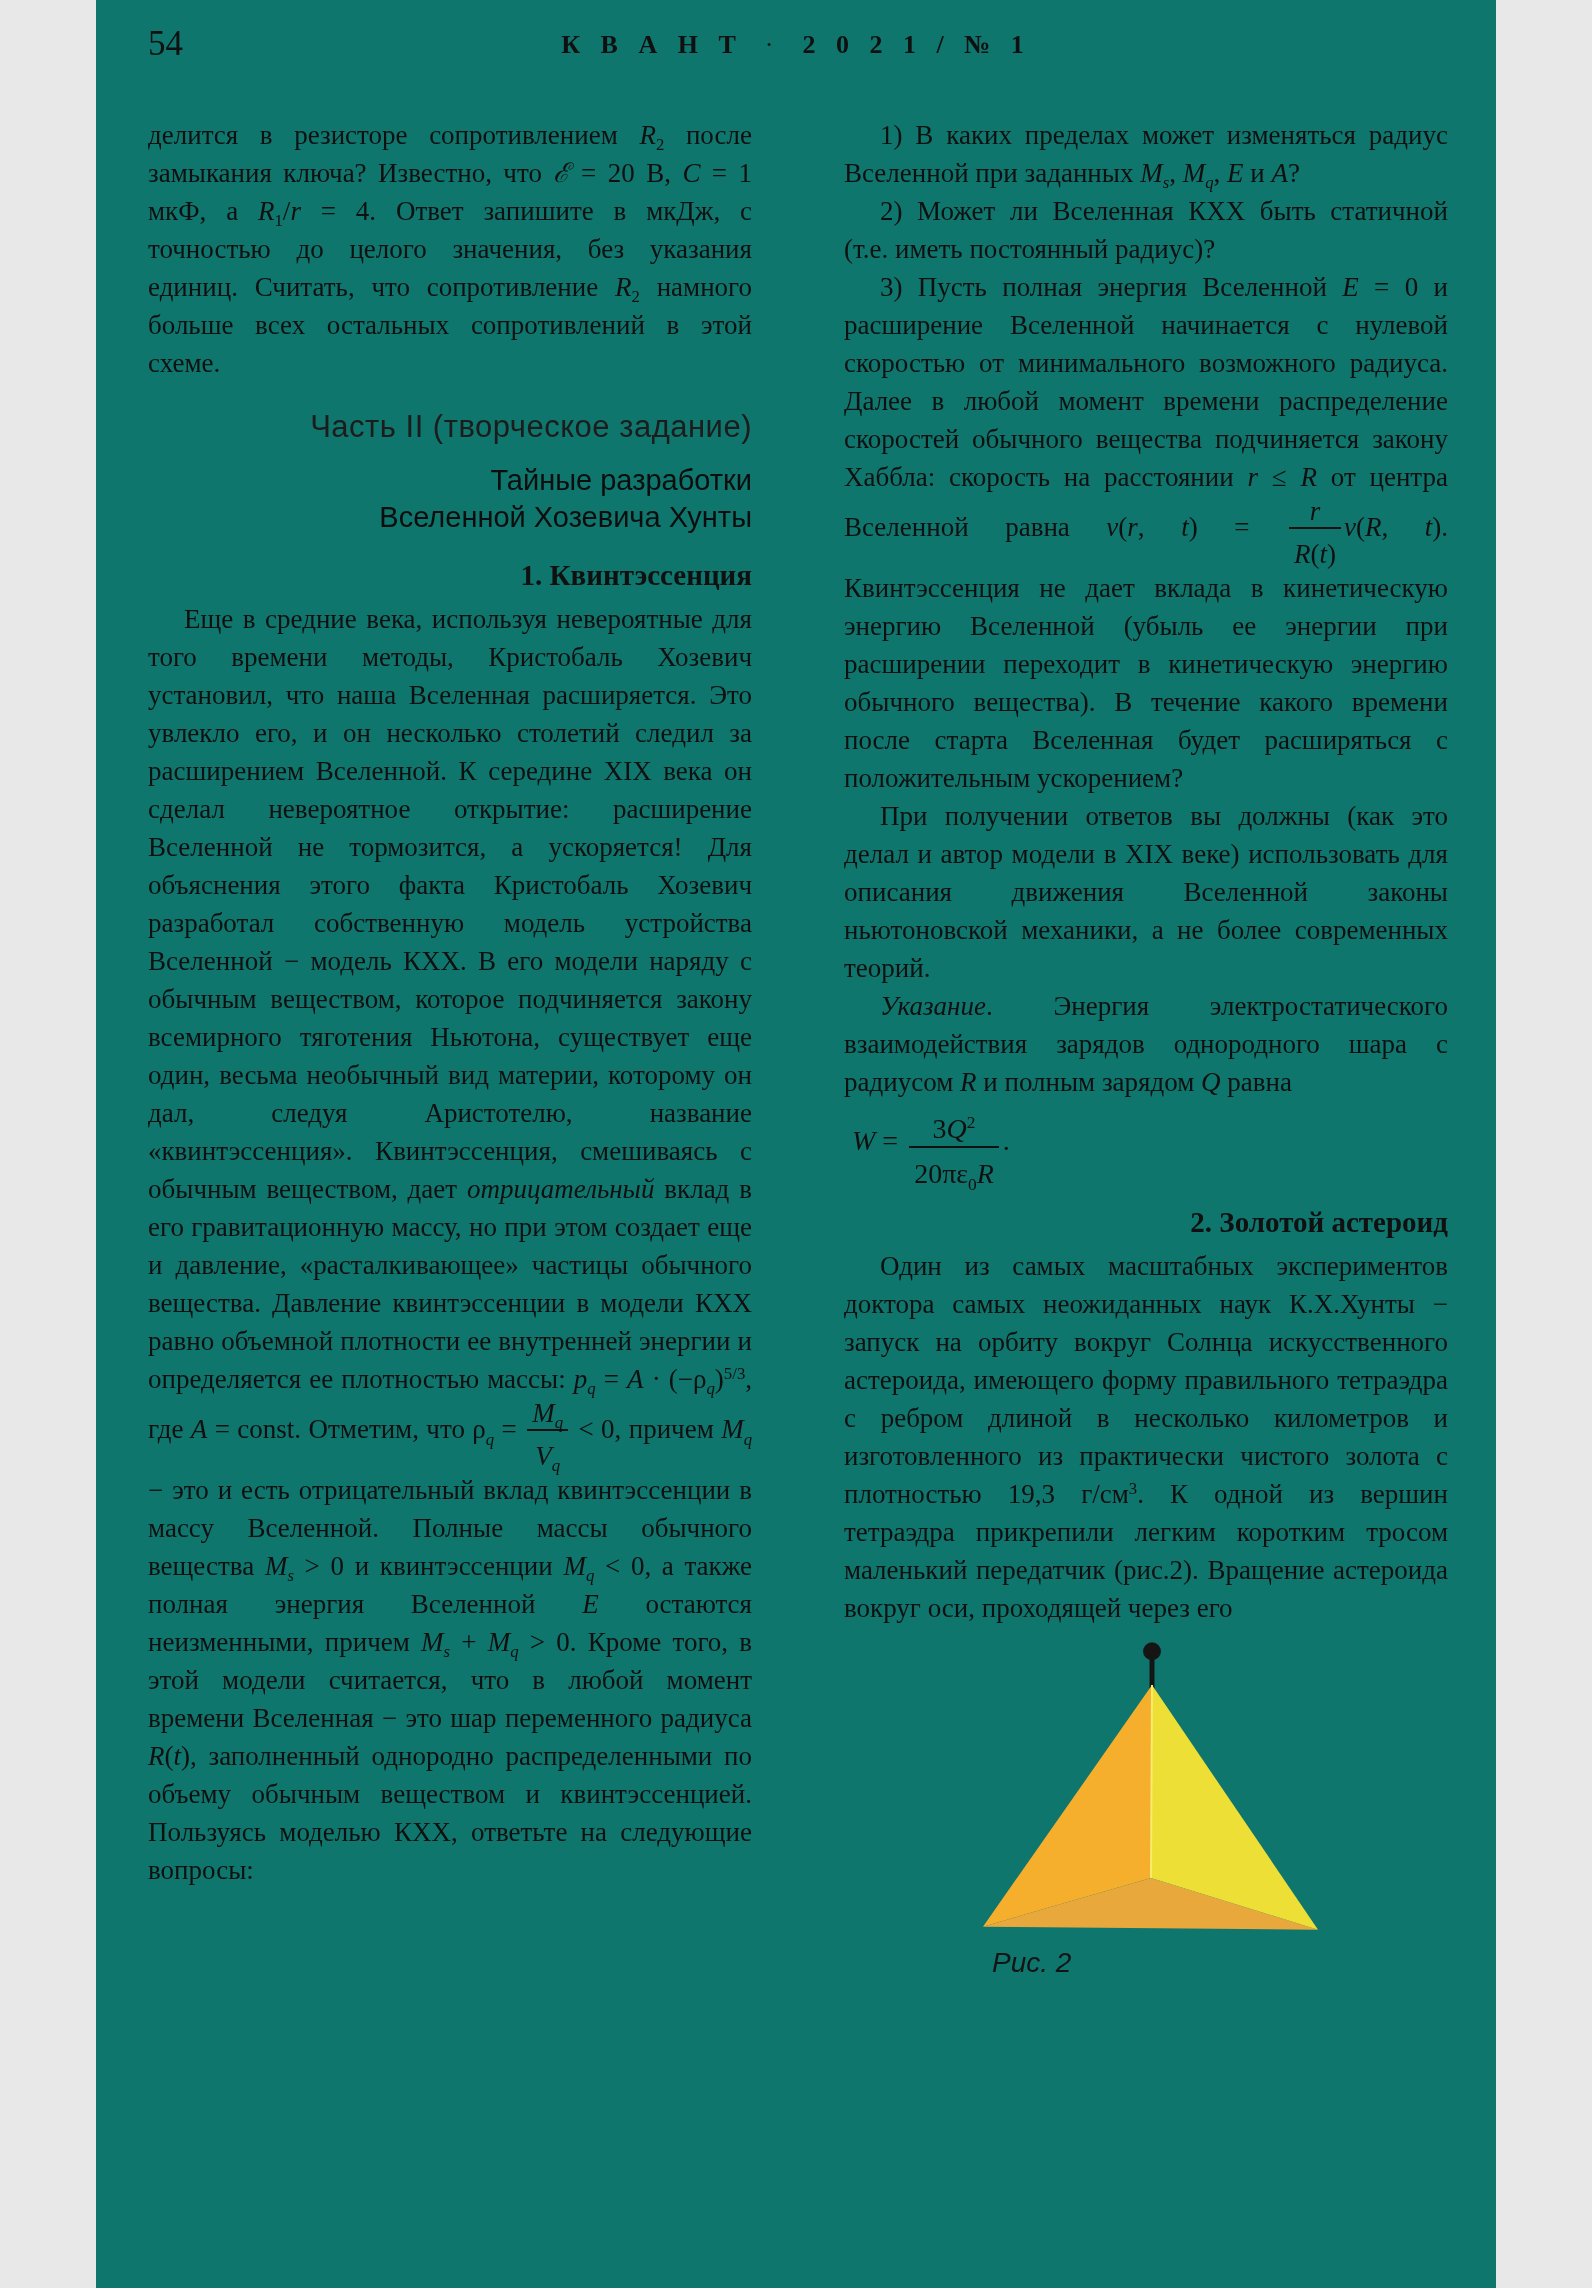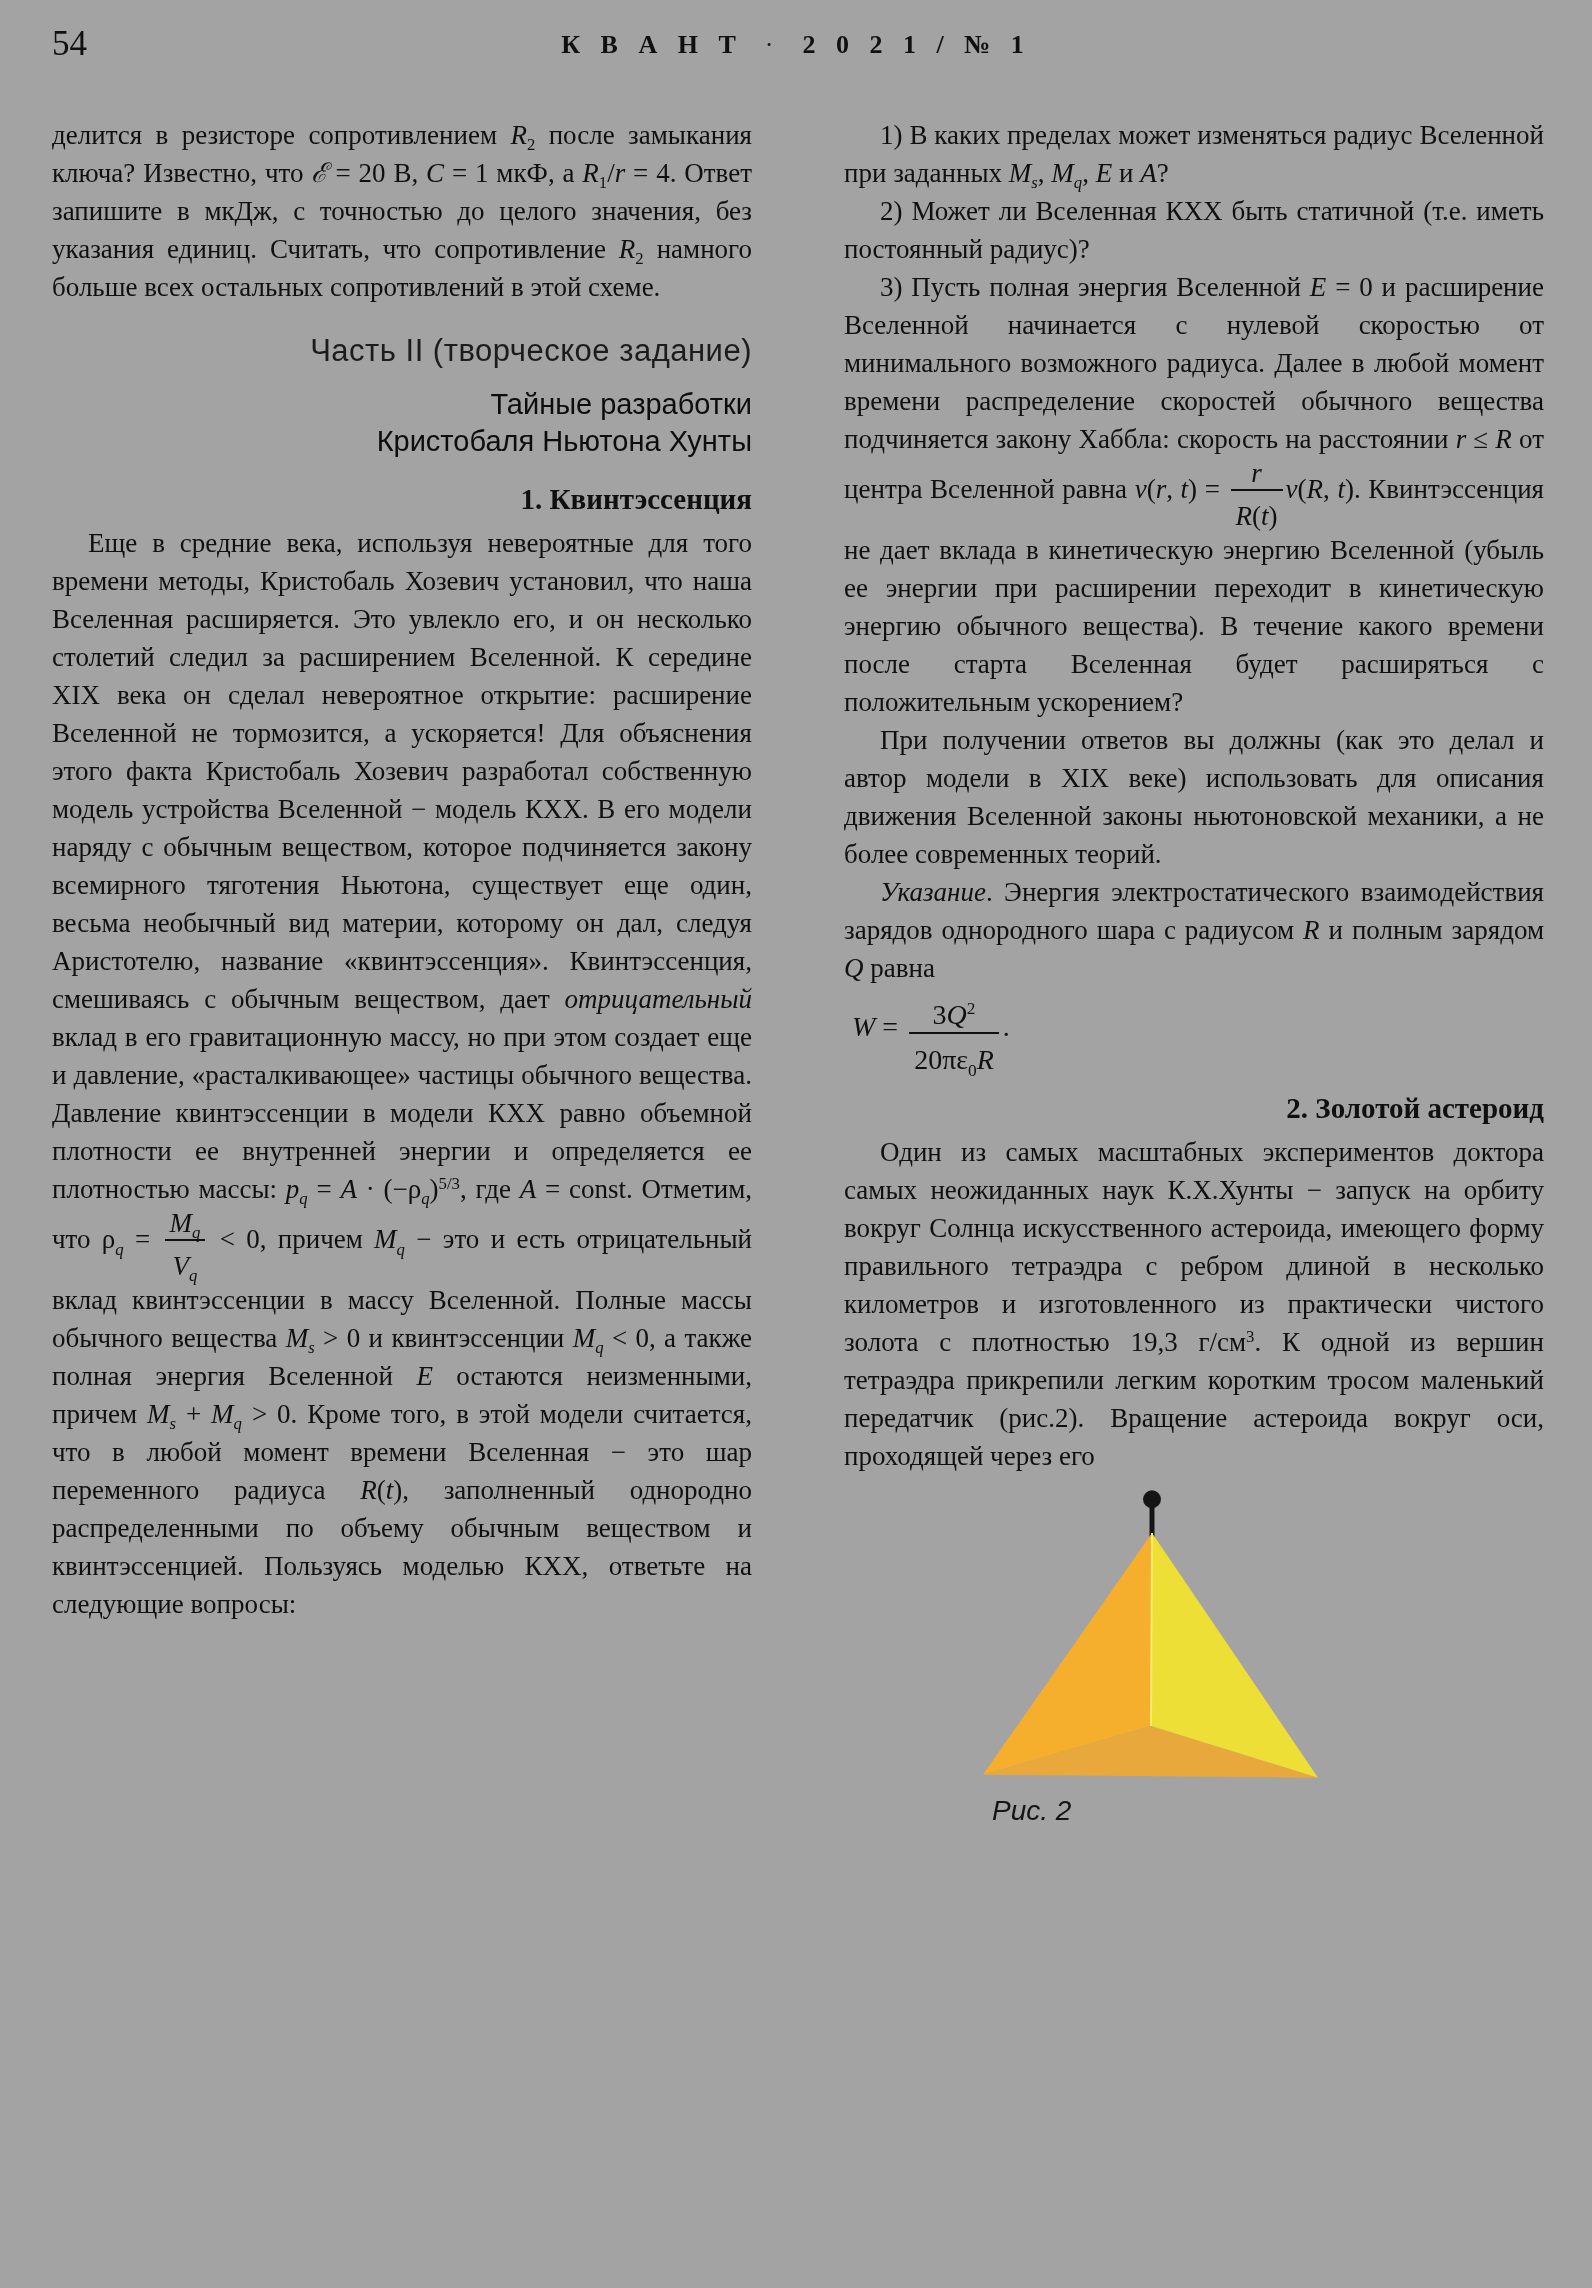--- a/index.html
+++ b/index.html
@@ -1,17 +1,17 @@
 <!DOCTYPE html>
 <html lang="ru"><head>
 <meta charset="utf-8">
 <style>
   html,body{margin:0;padding:0;background:#e8e8e8;}
   .page{
-    width:1592px;height:2289px;margin:0 auto;background:#a3a3a3;
+    width:1400px;height:2289px;margin:0 auto;background:#0f766e;
     position:relative;overflow:hidden;color:#101010;
     font-family:"Liberation Serif","DejaVu Serif",serif;
     font-size:27px;
   }
   .hdr{position:relative;height:88px;}
   .pageno{position:absolute;left:52px;top:24px;font-size:35px;font-weight:400;}
   .journal{position:absolute;left:0;right:0;top:30px;text-align:center;
     font-weight:700;font-size:26px;letter-spacing:7px;}
   .journal .sep{margin:0 22px;font-weight:400;}
   .cols{display:flex;gap:92px;padding:28px 48px 0 52px;}
@@ -48,21 +48,21 @@
     <div class="journal"><span>К В А Н Т</span><span class="sep">·</span><span>2 0 2 1 / № 1</span></div>
   </div>
 
   <div class="cols">
 
     <div class="col">
       <p class="noindent"><span>делится в резисторе сопротивлением </span><i class="v">R</i><sub>2</sub><span> после замыкания ключа? Известно, что </span><i class="v">ℰ</i><span> = 20 В, </span><i class="v">C</i><span> = 1 мкФ, а </span><i class="v">R</i><sub>1</sub><span>/</span><i class="v">r</i><span> = 4. Ответ запишите в мкДж, с точностью до целого значения, без указания единиц. Считать, что сопротивление </span><i class="v">R</i><sub>2</sub><span> намного больше всех остальных сопротивлений в этой схеме.</span></p>
 
       <div class="part">Часть II (творческое задание)</div>
 
-      <div class="btitle"><span>Тайные разработки</span><br><span>Кристобаля Ньютона Хунты</span></div>
+      <div class="btitle"><span>Тайные разработки</span><br><span>Вселенной Хозевича Хунты</span></div>
 
       <div class="sec">1. Квинтэссенция</div>
 
       <p><span>Еще в средние века, используя невероятные для того времени методы, Кристобаль Хозевич установил, что наша Вселенная расширяется. Это увлекло его, и он несколько столетий следил за расширением Вселенной. К середине XIX века он сделал невероятное открытие: расширение Вселенной не тормозится, а ускоряется! Для объяснения этого факта Кристобаль Хозевич разработал собственную модель устройства Вселенной − модель КХХ. В его модели наряду с обычным веществом, которое подчиняется закону всемирного тяготения Ньютона, существует еще один, весьма необычный вид материи, которому он дал, следуя Аристотелю, название «квинтэссенция». Квинтэссенция, смешиваясь с обычным веществом, дает </span><i class="it">отрицательный</i><span> вклад в его гравитационную массу, но при этом создает еще и давление, «расталкивающее» частицы обычного вещества. Давление квинтэссенции в модели КХХ равно объемной плотности ее внутренней энергии и определяется ее плотностью массы: </span><i class="v">p</i><sub class="it">q</sub><span> = </span><i class="v">A</i><span> · </span><span>(−ρ</span><sub class="it">q</sub><span>)</span><sup>5/3</sup><span>, где </span><i class="v">A</i><span> = const. Отметим, что </span><span>ρ</span><sub class="it">q</sub><span> = </span><span class="frac"><span class="num"><i class="v">M</i><sub class="it">q</sub></span><span class="den"><i class="v">V</i><sub class="it">q</sub></span></span><span> &lt; 0, причем </span><i class="v">M</i><sub class="it">q</sub><span> − это и есть отрицательный вклад квинтэссенции в массу Вселенной. Полные массы обычного вещества </span><i class="v">M</i><sub class="it">s</sub><span> &gt; 0 и квинтэссенции </span><i class="v">M</i><sub class="it">q</sub><span> &lt; 0, а также полная энергия Вселенной </span><i class="v">E</i><span> остаются неизменными, причем </span><i class="v">M</i><sub class="it">s</sub><span> + </span><i class="v">M</i><sub class="it">q</sub><span> &gt; 0. Кроме того, в этой модели считается, что в любой момент времени Вселенная − это шар переменного радиуса </span><i class="v">R</i><span>(</span><i class="v">t</i><span>)</span><span>, заполненный однородно распределенными по объему обычным веществом и квинтэссенцией. Пользуясь моделью КХХ, ответьте на следующие вопросы:</span></p>
     </div>
 
     <div class="col">
       <p><span>1) В каких пределах может изменяться радиус Вселенной при заданных </span><i class="v">M</i><sub class="it">s</sub><span>, </span><i class="v">M</i><sub class="it">q</sub><span>, </span><i class="v">E</i><span> и </span><i class="v">A</i><span>?</span></p>
 
       <p>2) Может ли Вселенная КХХ быть статичной (т.е. иметь постоянный радиус)?</p>

